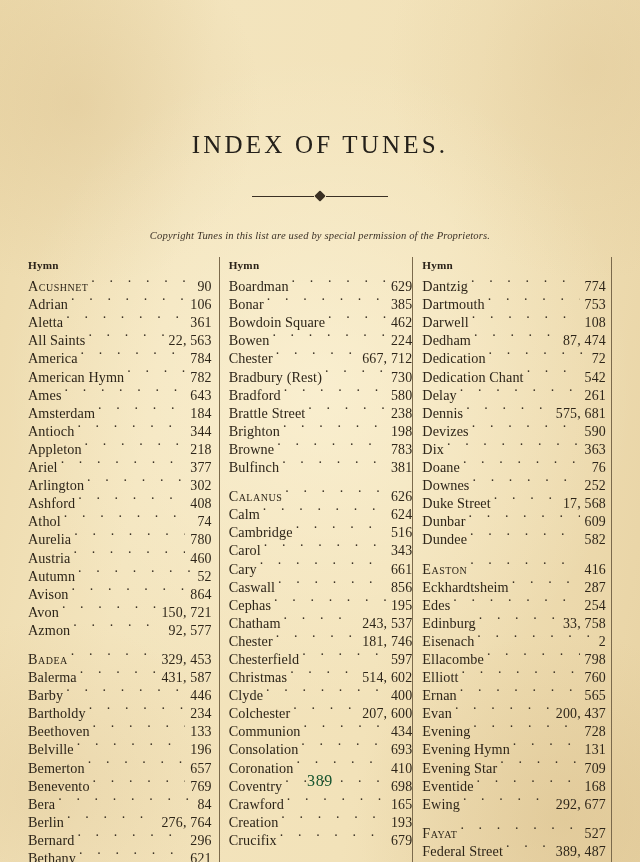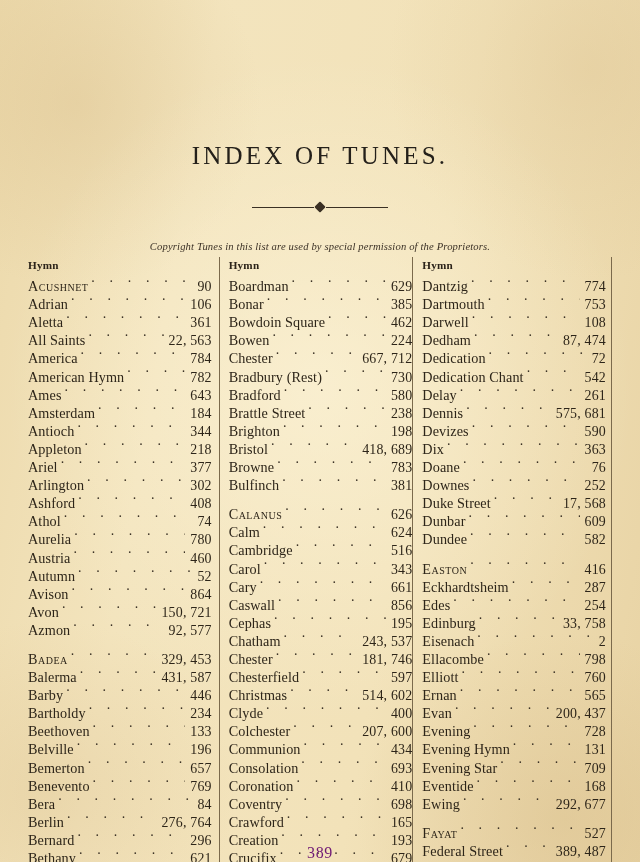--- a/index.html
+++ b/index.html
@@ -30,21 +30,21 @@
     pointer-events: none;
   }
   .page {
     position: absolute;
     inset: 0;
     padding: 0;
   }
   
   .title {
     text-align: center;
-    margin: 11px;
+    margin: 0;
     padding-top: 131px;
     font-size: 25px;
     font-weight: normal;
     letter-spacing: 3.2px;
     color: #24201a;
     font-family: "Liberation Serif", "DejaVu Serif", serif;
   }
   .ornament {
     width: 136px;
     height: 18px;
@@ -154,25 +154,25 @@
     letter-spacing: 0.2px;
     font-size: 13.9px;
     padding-left: 2px;
   }
   .gap { height: 11px; }
   
   .folio {
     position: absolute;
     left: 0;
     right: 0;
-    top: 844px;
+    top: 772px;
     text-align: center;
     font-size: 16px;
     letter-spacing: 0.6px;
-    color: #701a75;
+    color: #14532d;
   }
 </style>
 </head>
 <body>
 
 <div class="paper"></div>
 
 <div class="page">
 
   <h1 class="title">INDEX OF TUNES.</h1>
@@ -391,25 +391,20 @@
           <span class="nm">Brattle Street</span>
           <span class="leader"></span>
           <span class="pg">238</span>
         </div>
         <div class="entry">
           <span class="nm">Brighton</span>
           <span class="leader"></span>
           <span class="pg">198</span>
         </div>
         <div class="entry">
-          <span class="nm">Bristol</span>
-          <span class="leader"></span>
-          <span class="pg">418, 689</span>
-        </div>
-        <div class="entry">
           <span class="nm">Browne</span>
           <span class="leader"></span>
           <span class="pg">783</span>
         </div>
         <div class="entry">
           <span class="nm">Bulfinch</span>
           <span class="leader"></span>
           <span class="pg">381</span>
         </div>
         <div class="gap"></div>

